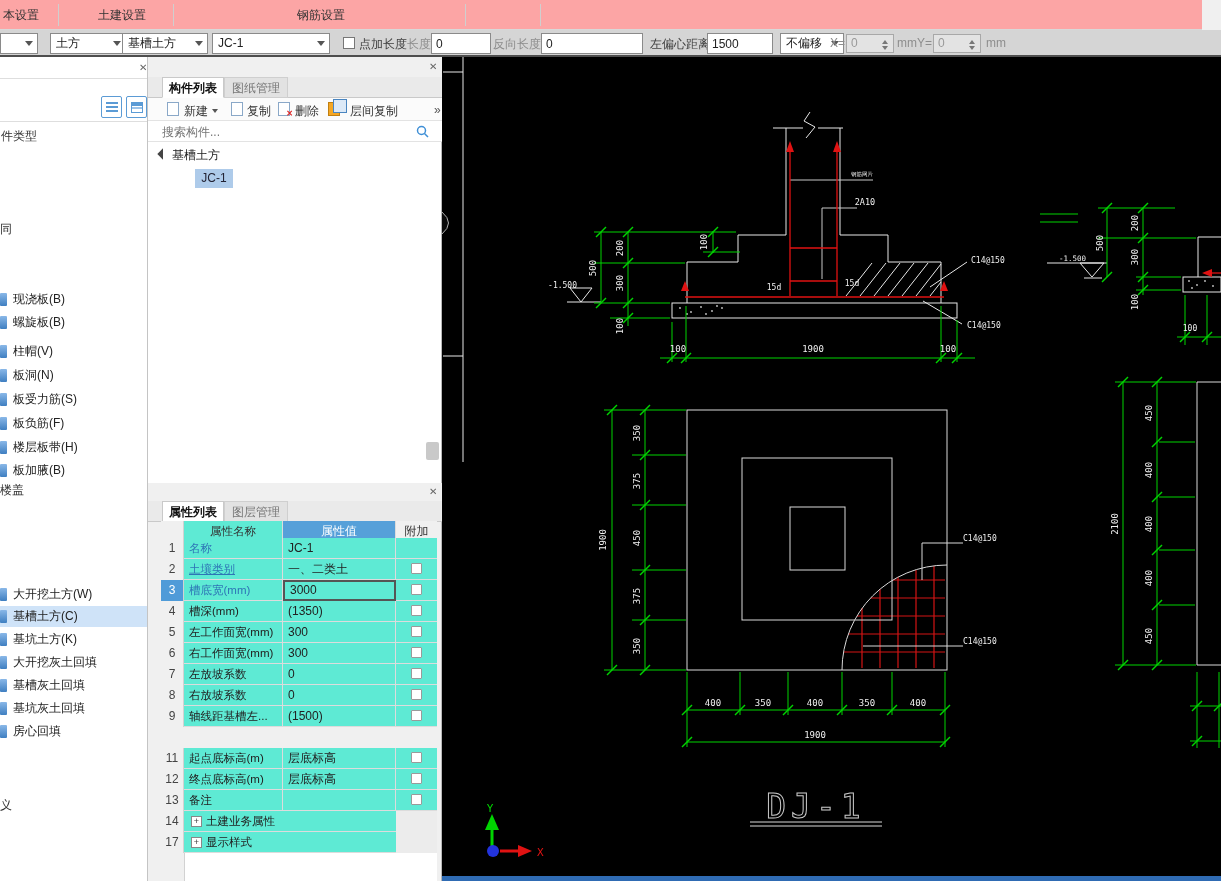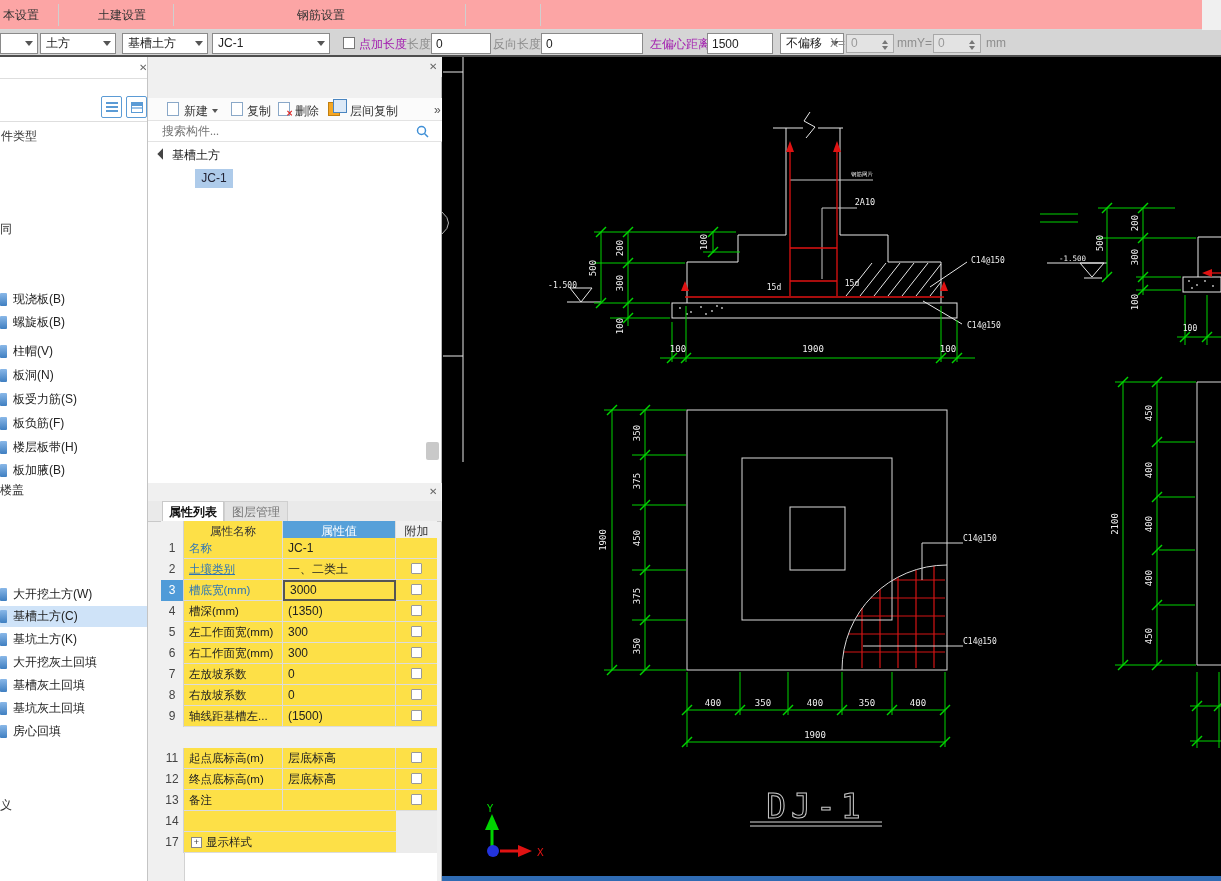--- a/index.html
+++ b/index.html
@@ -7,21 +7,21 @@
  font-family:"Liberation Sans",sans-serif;background:#f0f0f0;font-size:12px}
 .abs{position:absolute}
 
 .ribbon{position:absolute;left:0;top:0;width:1202px;height:30px;background:#fca5a5;border-bottom:1px solid #d8d8d8}
 .rtab{position:absolute;top:0;height:30px;line-height:30px;font-size:12px;color:#333}
 .sep{position:absolute;top:4px;width:1px;height:22px;background:#cfcfcf}
 
 .tbar{position:absolute;left:0;top:30px;width:1221px;height:27px;background:#d5d5d5;border-bottom:2px solid #4e4e4e}
 .combo{position:absolute;top:3px;height:21px;background:#fff;border:1px solid #8a8a8a;line-height:19px;padding-left:5px;color:#222}
 .combo .arr{position:absolute;right:4px;top:7px;width:0;height:0;border:4px solid transparent;border-top:5px solid #555}
-.tlabel{position:absolute;top:6px;color:#a21caf;white-space:nowrap}
+.tlabel{position:absolute;top:6px;color:#404040;white-space:nowrap}
 .tlabel.dis{color:#8d8d8d}
 .tinput{position:absolute;top:3px;height:21px;border:1px solid #8a8a8a;background:#fff;font-size:12px;padding:0 4px;font-family:inherit;color:#222}
 .cbx{position:absolute;top:7px;width:12px;height:12px;background:#fff;border:1px solid #777}
 .spin{position:absolute;top:4px;height:19px;background:#e3e3e3;border:1px solid #a8a8a8;color:#999;line-height:17px;padding-left:4px}
 .spin .ud{position:absolute;right:2px;top:2px;width:9px}
 .spin .up{display:block;width:0;height:0;border:3px solid transparent;border-bottom:4px solid #777;margin-bottom:2px}
 .spin .dn{display:block;width:0;height:0;border:3px solid transparent;border-top:4px solid #777}
 
 .sidebar{position:absolute;left:0;top:57px;width:148px;height:824px;background:#fff;border-right:1px solid #c4c4c4;overflow:hidden}
 .hline{position:absolute;left:0;width:148px;height:1px;background:#dedede}
@@ -42,27 +42,27 @@
 .ptab.on{background:#fff;border:1px solid #c9c9c9;border-bottom:1px solid #fff;color:#111;font-weight:bold}
 .ptab.off{background:#e2e2e2;border:1px solid #cfcfcf;color:#777}
 .ctoolbar{position:absolute;left:0;top:41px;width:294px;height:23px;background:#fbfbfb;border-bottom:1px solid #e3e3e3}
 .ticon{position:absolute;top:4px;width:12px;height:14px;background:#fff;border:1px solid #8aa8c8}
 .ticon.del::after{content:"\2715";position:absolute;right:-4px;bottom:-3px;color:#d22;font-size:8px;font-weight:bold}
 .ticon.layer{background:#f5a623;border:1px solid #c07f10}
 .ticon.layer::after{content:"";position:absolute;left:4px;top:-4px;width:12px;height:12px;background:#dce9f7;border:1px solid #4a85c0}
 .tbtxt{position:absolute;top:5px;font-size:12px;color:#333}
 .darr{position:absolute;top:11px;width:0;height:0;border:3px solid transparent;border-top:4px solid #555}
 .srch{position:absolute;left:0;top:64px;width:294px;height:21px;background:#fff;border-bottom:1px solid #e3e3e3}
-.srch input{position:absolute;left:14px;top:2px;width:250px;height:17px;border:none;outline:none;font-size:12px;font-family:Liberation Serif, serif;color:#ec4899;background:transparent}
+.srch input{position:absolute;left:14px;top:2px;width:250px;height:17px;border:none;outline:none;font-size:12px;font-family:Liberation Sans, sans-serif;color:#ec4899;background:transparent}
 .treewrap{position:absolute;left:0;top:85px;width:293px;bottom:0;background:#fff}
 .tgrp{position:absolute;left:24px;top:5px;font-size:12px;color:#222}
 .texp{position:absolute;left:11px;top:8px;width:0;height:0;border-left:8px solid #444;border-top:8px solid transparent;transform:rotate(45deg)}
 .titem{position:absolute;left:47px;top:27px;width:38px;height:19px;background:#aecbea;text-align:center;line-height:19px;color:#223;font-size:12px}
 
-.prow{position:absolute;left:13px;width:276px;height:21px;background:#fde047;border-bottom:1px solid #dcdcdc;font-size:12px}
+.prow{position:absolute;left:13px;width:276px;height:21px;background:#5eead4;border-bottom:1px solid #dcdcdc;font-size:12px}
 .pnum{position:absolute;left:0;top:0;width:23px;height:21px;background:#f0f0f0;border-right:1px solid #d2d2d2;text-align:center;line-height:20px;color:#444}
 .pnum.sel{background:#4f9bd8;color:#fff}
 .pname{position:absolute;left:23px;top:0;width:99px;height:21px;line-height:20px;padding-left:5px;border-right:1px solid #dcdcdc;color:#222;font-size:11.5px;white-space:nowrap;overflow:hidden}
 .pname.blue{color:#2e75b6}
 .pname.u{text-decoration:underline}
 .pval{position:absolute;left:122px;top:0;width:113px;height:21px;line-height:20px;padding-left:5px;border-right:1px solid #dcdcdc;color:#222;white-space:nowrap;overflow:hidden}
 .pval.edit{border:2px solid #555;line-height:16px}
 .pattach{position:absolute;left:235px;top:0;width:41px;height:21px;text-align:center}
 .cb{display:inline-block;width:11px;height:11px;border:1px solid #9a9a9a;background:#fff;margin-top:4px;border-radius:1px}
 .prow.grp .pval,.prow.grp .pattach{background:#ececec}
@@ -86,21 +86,21 @@
   <span class="sep" style="left:58px"></span>
   <span class="sep" style="left:173px"></span>
   <span class="sep" style="left:465px"></span>
   <span class="sep" style="left:540px"></span>
 </div>
 
 <div class="tbar">
   <div class="combo" style="left:0;width:38px">
       <span class="arr"></span>
     </div>
-  <div class="combo" style="left:40px;width:76px"><span>土方</span><span class="arr"></span></div>
+  <div class="combo" style="left:50px;width:76px"><span>土方</span><span class="arr"></span></div>
   <div class="combo" style="left:122px;width:86px"><span>基槽土方</span><span class="arr"></span></div>
   <div class="combo" style="left:212px;width:118px"><span>JC-1</span><span class="arr"></span></div>
   <span class="cbx" style="left:343px"></span>
   <span class="tlabel" style="left:359px">点加长度</span>
   <span class="tlabel dis" style="left:407px">长度:</span>
   <input class="tinput" style="left: 431px; width: 60px;" value="0">
   <span class="tlabel dis" style="left:493px">反向长度:</span>
   <input class="tinput" style="left: 541px; width: 102px;" value="0">
   <span class="tlabel" style="left:650px">左偏心距离:</span>
   <input class="tinput" style="left: 707px; width: 66px;" value="1500">
@@ -194,20 +194,24 @@
       <span class="ic"></span>
       <span class="txt">房心回填</span>
     </div>
   <span class="straytxt" style="left:0;top:740px">义</span>
 </div>
 
 <div class="panel" style="top:57px;height:426px">
   <div class="phdr">
     <span class="closex abs" style="left:281px;top:5px">✕</span>
   </div>
+  <div class="ptabs" style="top:20px">
+    <span class="ptab on" style="left:14px;width:62px">构件列表</span>
+    <span class="ptab off" style="left:76px;width:64px">图纸管理</span>
+  </div>
   <div class="ctoolbar">
     <span class="ticon" style="left:19px"></span>
     <span class="tbtxt" style="left:36px">新建</span>
     <span class="darr" style="left:64px"></span>
     <span class="ticon" style="left:83px"></span>
     <span class="tbtxt" style="left:99px">复制</span>
     <span class="ticon del" style="left:130px"></span>
     <span class="tbtxt" style="left:147px">删除</span>
     <span class="ticon layer" style="left:180px"></span>
     <span class="tbtxt" style="left:202px">层间复制</span>
@@ -311,20 +315,21 @@
       <span class="pattach"><span class="cb"></span></span>
     </div>
   <div class="prow" style="top:307px">
       <span class="pnum">13</span>
       <span class="pname">备注</span>
       <span class="pval"></span>
       <span class="pattach"><span class="cb"></span></span>
     </div>
   <div class="prow grp" style="top:328px">
       <span class="pnum">14</span>
+      <span class="pname" style="width:212px;border-right:none"><span class="plus"></span><span>土建业务属性</span></span>
       <span class="pattach"></span>
     </div>
   <div class="prow grp" style="top:349px">
       <span class="pnum">17</span>
       <span class="pname" style="width:212px;border-right:none"><span class="plus"></span><span>显示样式</span></span>
       <span class="pattach"></span>
     </div>
   <div class="abs" style="left:13px;top:370px;width:24px;height:28px;background:#f0f0f0;border-right:1px solid #d2d2d2"></div>
   <div class="abs" style="left:37px;top:370px;width:252px;height:28px;background:#fff"></div>
 </div>

